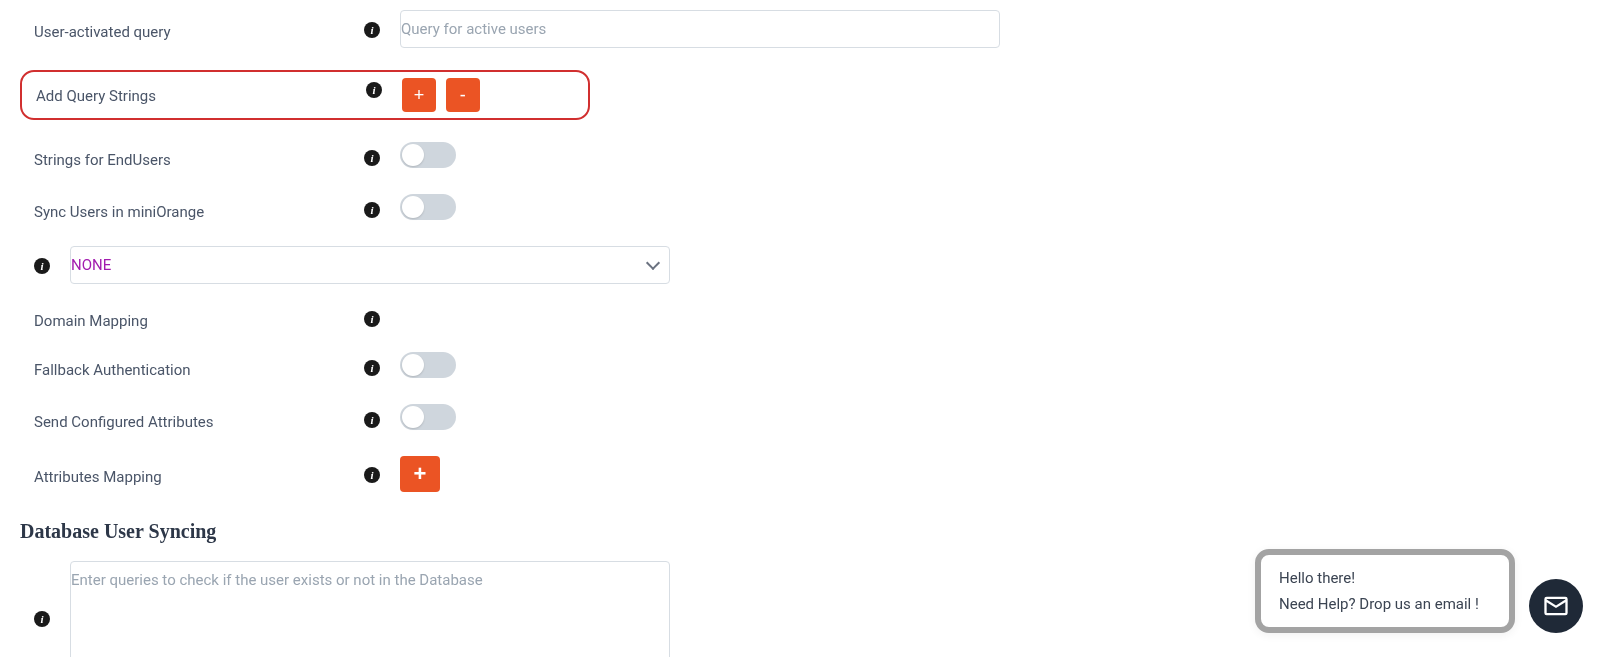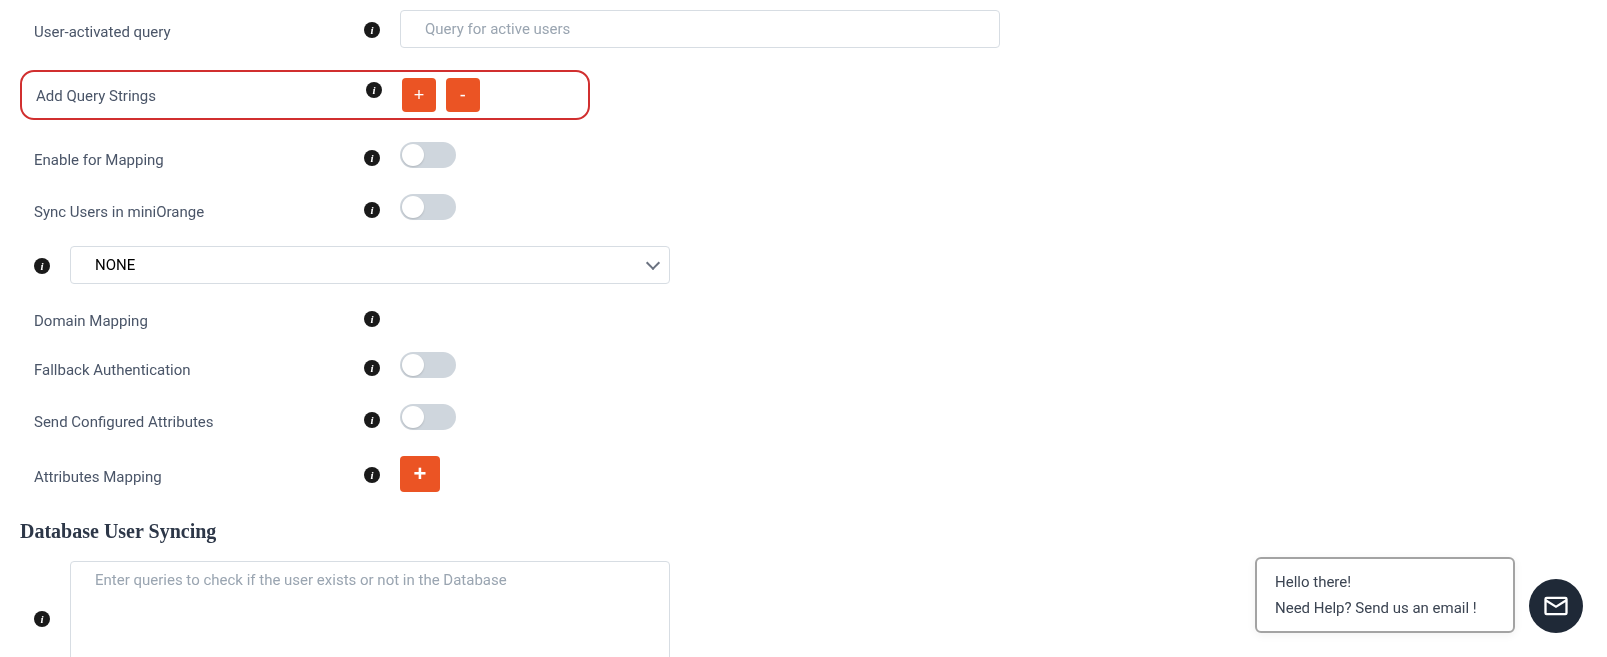--- a/index.html
+++ b/index.html
@@ -49,23 +49,23 @@
     line-height: 1;
   }
   .control-col {
     flex: 0 0 auto;
     width: 600px;
   }
   .text-input, .select-input, .textarea-input {
     width: 100%;
     border: 1px solid #d7dde3;
     border-radius: 4px;
-    padding: 9px 24px;
-    font-size: 15px;
-    color: #000000;
+    padding: 9px 0;
+    font-size: 15px;
+    color: #a21caf;
     background: #fff;
     font-family: inherit;
   }
   .text-input::placeholder, .textarea-input::placeholder {
     color: #9aa5b1;
   }
   .select-input {
     appearance: none;
     background-image: none;
     position: relative;
@@ -158,22 +158,22 @@
   .chat-widget {
     position: fixed;
     right: 24px;
     bottom: 24px;
     display: flex;
     align-items: flex-end;
     gap: 14px;
   }
   .chat-card {
     background: #fff;
-    border: 2px solid #a3a3a3;
-    border-radius: 6px;
+    border: 6px solid #a3a3a3;
+    border-radius: 14px;
     box-shadow: 0 2px 10px rgba(0,0,0,0.06);
     padding: 14px 18px;
     font-size: 15px;
     color: #3b4452;
     width: 260px;
   }
   .chat-card .line1 { margin-bottom: 8px; }
   .chat-fab {
     width: 54px;
     height: 54px;
@@ -202,21 +202,21 @@
   <div class="highlight-box">
     <div class="label-col">Add Query Strings</div>
     <div class="info-col"><span class="info-icon">i</span></div>
     <div>
       <button class="btn-square">+</button>
       <button class="btn-square">-</button>
     </div>
   </div>
 
   <div class="form-row">
-    <div class="label-col">Enable for Mapping</div>
+    <div class="label-col">Strings for EndUsers</div>
     <div class="info-col"><span class="info-icon">i</span></div>
     <div class="control-col">
       <span class="toggle">
         <span class="toggle-track"></span><span class="toggle-knob"></span>
       </span>
     </div>
   </div>
 
   <div class="form-row">
     <div class="label-col">Sync Users in miniOrange</div>
@@ -279,20 +279,20 @@
     <div class="control-col">
       <textarea class="textarea-input" placeholder="Enter queries to check if the user exists or not in the Database" style=""></textarea>
     </div>
   </div>
 
 </div>
 
 <div class="chat-widget">
   <div class="chat-card">
     <div class="line1">Hello there!</div>
-    <div>Need Help? Send us an email !</div>
+    <div>Need Help? Drop us an email !</div>
   </div>
   <div class="chat-fab">
     <svg viewBox="0 0 24 24">
       <path d="M20 4H4a2 2 0 0 0-2 2v12a2 2 0 0 0 2 2h16a2 2 0 0 0 2-2V6a2 2 0 0 0-2-2zm0 2v.5l-8 5-8-5V6h16zm0 12H4V8.8l8 5 8-5V18z"></path>
     </svg>
   </div>
 </div>
 
 </body></html>

